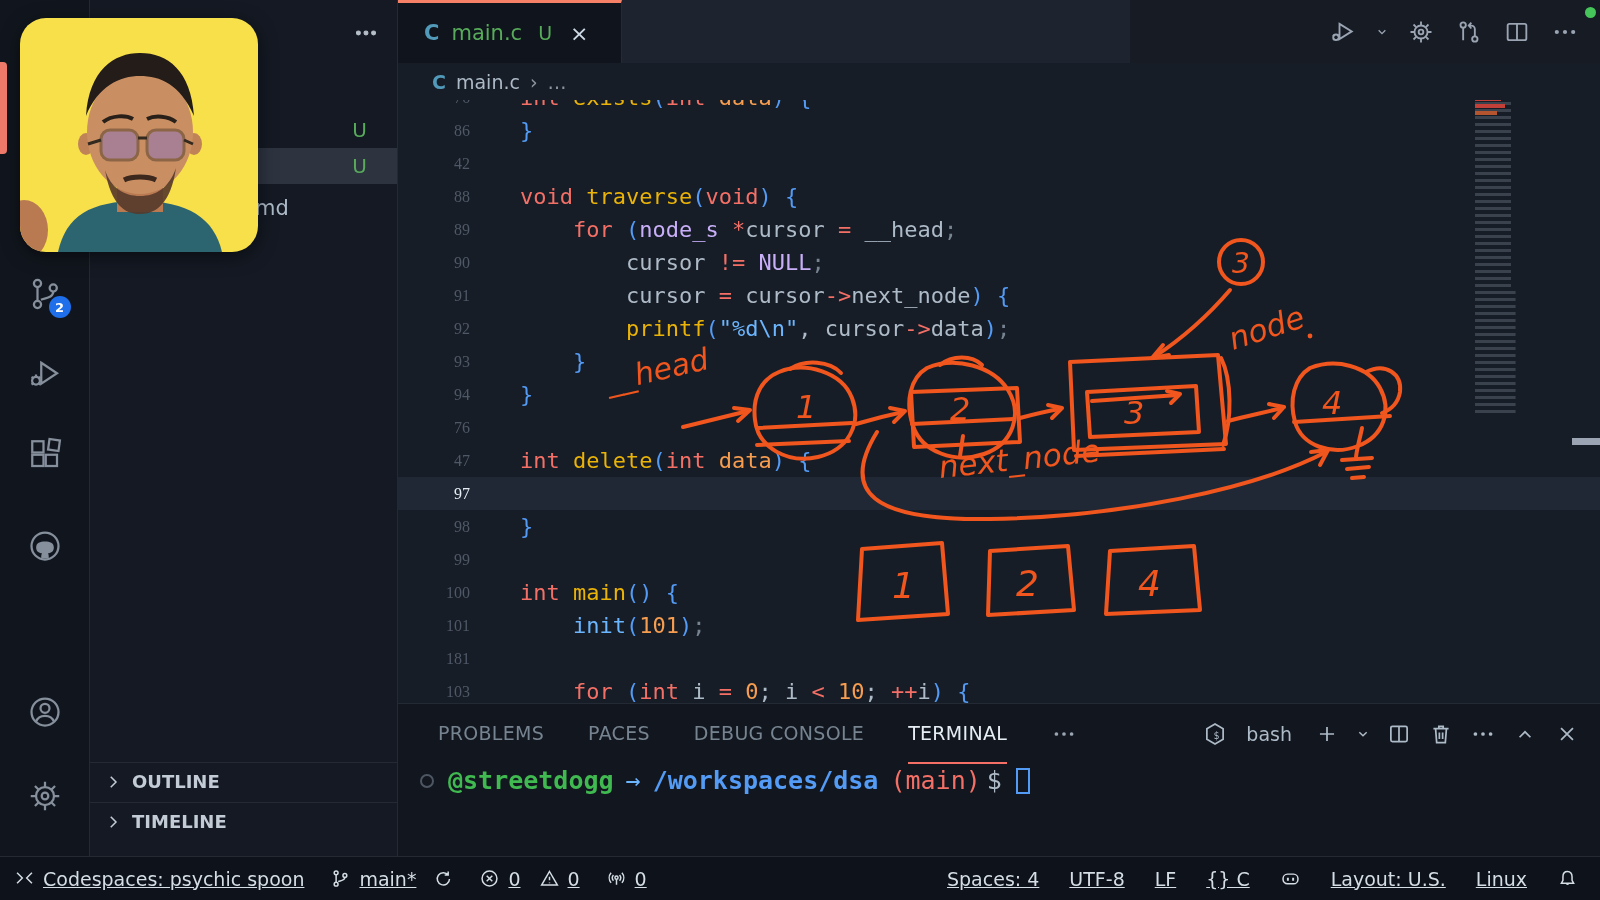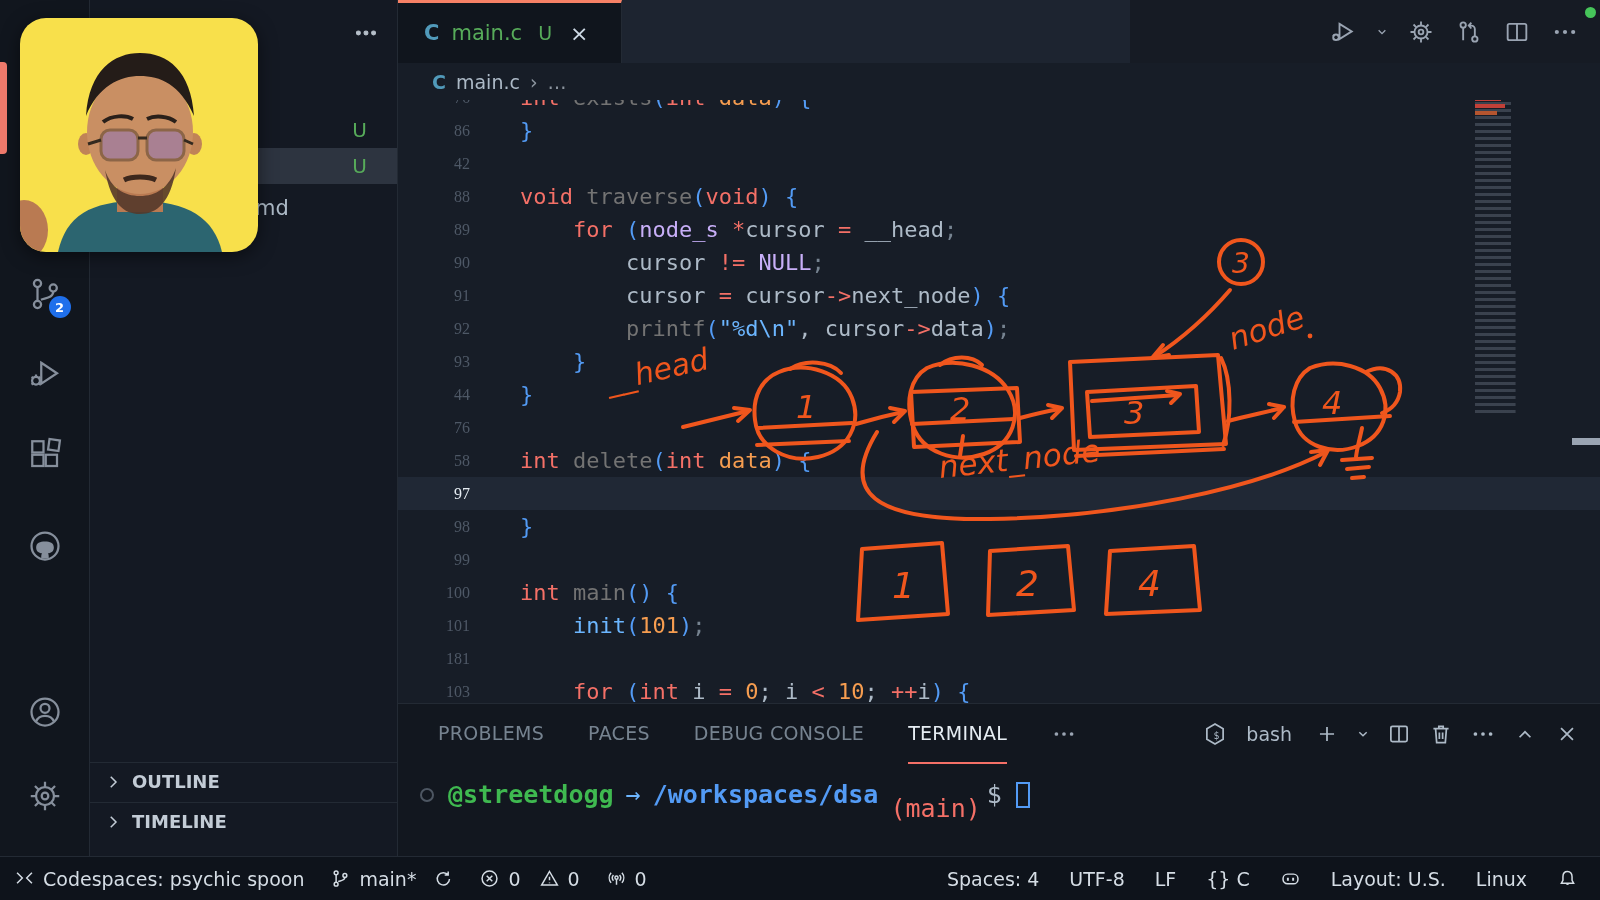--- a/index.html
+++ b/index.html
@@ -53,21 +53,21 @@
   .breadcrumb .file { color:#adbac7; }
 
   .code { position:absolute; left:0; top:100px; width:100%; height:603px; overflow:hidden;
     font-family:"DejaVu Sans Mono","Liberation Mono",monospace; }
   .code-lines { margin-top:-19px; }
   .cl { display:flex; height:33px; line-height:33px; font-size:22px; }
   .cl.cur { background:#20273330; background:#202835; }
   .cl.cur .ln { color:#e6edf3; }
   .ln { flex:0 0 72px; text-align:right; color:#4e5866; font-size:16px;font-family:Liberation Serif, serif; }
   .ct { padding-left:50px; white-space:pre; }
-  .tk-kw{color:#f47067} .tk-fn{color:#737373} .tk-ty{color:#c8aff8} .tk-st{color:#6cb6ff}
+  .tk-kw{color:#f47067} .tk-fn{color:#eab308} .tk-ty{color:#c8aff8} .tk-st{color:#6cb6ff}
   .tk-nu{color:#f69d50} .tk-br{color:#539bf5} .tk-pl{color:#adbac7} .tk-dim{color:#768390}
 
   .minimap { position:absolute; left:1077px; top:-5px; width:52px; height:320px;
     background:
       repeating-linear-gradient(to bottom, rgba(150,162,180,.28) 0 3px, transparent 3px 7px);
     background-size:78% 100%; background-repeat:no-repeat; cursor:pointer; }
   .minimap::after { content:""; position:absolute; right:0; top:0; width:30%; height:60%;
     background:#171d27; }
   .mm-mark { position:absolute; height:4px; }
   .ruler-mark { position:absolute; left:1174px; top:338px; width:28px; height:7px; background:#9aa4b2; }
@@ -82,30 +82,30 @@
   .ptab-more { width:30px; display:flex; align-items:center; cursor:pointer; }
   .ptab-more svg { width:26px; height:22px; fill:#9aa4b2; }
   .panel-actions { position:absolute; right:16px; top:0; height:60px; display:flex; align-items:center; gap:8px; }
   .pa-btn { width:34px; height:34px; display:flex; align-items:center; justify-content:center; cursor:pointer; }
   .pa-btn svg { width:26px; height:26px; stroke:#adbac7; fill:none; stroke-width:1.6; }
   .shell-label { color:#adbac7; font-size:19px; margin:0 10px 0 6px; }
   .term-line { position:absolute; left:22px; top:62px; display:flex; align-items:center;
     font-family:"DejaVu Sans Mono","Liberation Mono",monospace; font-size:25px; }
   .cmd-dot { width:14px; height:14px; border:2px solid #4d5662; border-radius:50%; margin-right:14px; }
   .t-user{color:#3fb950; font-weight:bold;} .t-arrow{color:#6cb6ff; padding:0 12px;}
-  .t-path{color:#539bf5; font-weight:bold;} .t-branch{color:#f47067; padding:0 6px 0 12px;margin-top:28px;}
+  .t-path{color:#539bf5; font-weight:bold;} .t-branch{color:#f47067; padding:0 6px 0 12px;}
   .t-dollar{color:#adbac7; padding-right:14px;}
   .t-cursor { width:14px; height:26px; border:2px solid #539bf5; }
 
   
   .status-bar { position:absolute; left:0; top:856px; width:1600px; height:44px; background:#0e131b;
     border-top:1px solid #232a34; display:flex; align-items:center; color:#d5dde5; font-size:19px; z-index:4; }
   .sb-left { display:flex; align-items:center; gap:26px; padding-left:14px; }
   .sb-right { margin-left:auto; display:flex; align-items:center; gap:30px; padding-right:22px; }
-  .sb-item { display:flex; align-items:center; gap:8px; cursor:pointer; white-space:nowrap; }
+  .sb-item { display:flex; align-items:center; gap:8px; cursor:pointer; white-space:nowrap;text-decoration:underline; }
   .sb-item svg { width:21px; height:21px; stroke:#d5dde5; fill:none; stroke-width:1.7; }
 
   
   .annotations { position:absolute; left:0; top:0; width:1600px; height:900px; z-index:5; pointer-events:none; }
   .hand { font-family:"DejaVu Sans",sans-serif; font-style:italic; fill:#f0561d; }
   .webcam { position:absolute; left:20px; top:18px; width:238px; height:234px; border-radius:26px;
     overflow:hidden; background:#f8e04b; z-index:6; box-shadow:0 4px 18px rgba(0,0,0,.5); }
   .accent-strip { position:absolute; left:0; top:62px; width:7px; height:92px; background:#ee796b;
     border-radius:0 4px 4px 0; z-index:7; }
   .green-dot { position:absolute; left:1585px; top:7px; width:11px; height:11px; border-radius:50%;
@@ -289,29 +289,29 @@
         </div>
         <div class="cl">
           <span class="ln">92</span>
           <span class="ct"><span class="tk-pl">        </span><span class="tk-fn">printf</span><span class="tk-br">(</span><span class="tk-st">"%d\n"</span><span class="tk-pl">, </span><span class="tk-pl">cursor</span><span class="tk-kw">-&gt;</span><span class="tk-pl">data</span><span class="tk-br">)</span><span class="tk-dim">;</span></span>
         </div>
         <div class="cl">
           <span class="ln">93</span>
           <span class="ct"><span class="tk-pl">    </span><span class="tk-br">}</span></span>
         </div>
         <div class="cl">
-          <span class="ln">44</span>
+          <span class="ln">94</span>
           <span class="ct"><span class="tk-br">}</span></span>
         </div>
         <div class="cl">
           <span class="ln">76</span>
           <span class="ct"></span>
         </div>
         <div class="cl">
-          <span class="ln">58</span>
+          <span class="ln">47</span>
           <span class="ct"><span class="tk-kw">int</span><span class="tk-pl"> </span><span class="tk-fn">delete</span><span class="tk-br">(</span><span class="tk-kw">int</span><span class="tk-pl"> </span><span class="tk-nu">data</span><span class="tk-br">) {</span></span>
         </div>
         <div class="cl cur">
           <span class="ln">97</span>
           <span class="ct"></span>
         </div>
         <div class="cl">
           <span class="ln">98</span>
           <span class="ct"><span class="tk-br">}</span></span>
         </div>

